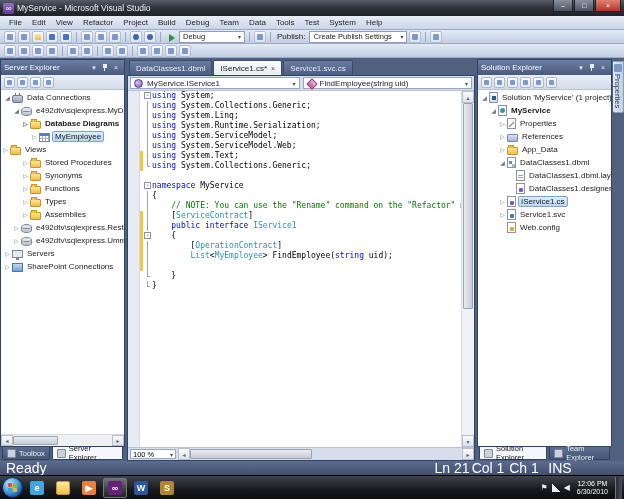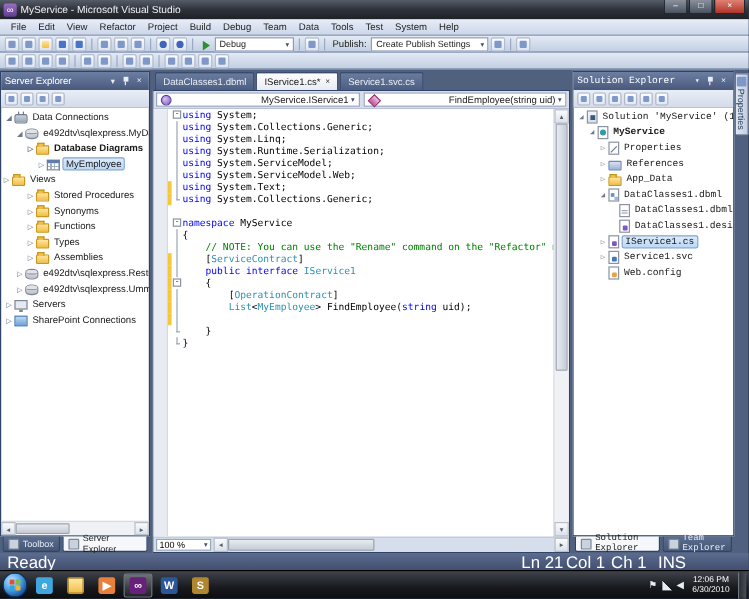--- a/index.html
+++ b/index.html
@@ -34,21 +34,21 @@
   .ic-start-debugging.tbico::after { inset:2px 3px; background:transparent; border-left:6px solid #2C9131;
     border-top:4px solid transparent; border-bottom:4px solid transparent; width:0; height:0; border-radius:0; }
   .tlabel { color:#1E1E1E; padding:0 2px; }
   .tcombo { height:12px; background:#fff; border:1px solid #8E9CB9; display:flex; align-items:center; padding:0 3px; gap:2px; color:#222; }
   .tcombo .val { flex:1; overflow:hidden; white-space:nowrap; font-size:7.5px; }
   .arrow { font-size:6px; color:#44506A; }
 
   
   .main { flex:1; min-height:0; display:flex; padding:1px 0 0 0; }
   .dock-left { width:125px; flex:none; display:flex; flex-direction:column; }
-  .dock-right { width:135px; flex:none; display:flex; flex-direction:column;font-family:Liberation Mono, monospace; }
+  .dock-right { width:135px; flex:none; display:flex; flex-direction:column; }
   .panel { flex:1; min-height:0; display:flex; flex-direction:column; background:#fff; border:1px solid #2F4366; }
   .panel-header { height:15px; flex:none; display:flex; align-items:center; gap:2px; padding:0 3px;
     background:linear-gradient(#6B7FA3,#49597C); color:#fff; }
   .ph-title { flex:1; overflow:hidden; white-space:nowrap; font-size:8px; }
   .ph-btn { width:10px; text-align:center; font-size:7px; color:#E8EDF5; }
   .pin { position:relative; width:8px; height:11px; }
   .pin::before { content:""; position:absolute; left:2px; top:2px; width:4px; height:4px; background:#E8EDF5; }
   .pin::after { content:""; position:absolute; left:3px; top:6px; width:1px; height:3px; background:#E8EDF5; }
   .panel-toolbar { height:15px; flex:none; display:flex; align-items:center; gap:2px; padding:0 3px;
     background:linear-gradient(#E9EEF6,#D3DCEA); border-bottom:1px solid #B9C2D2; }
@@ -98,21 +98,21 @@
   
   .editor-col { flex:1; min-width:0; display:flex; flex-direction:column; margin:0 2px; }
   .tabstrip { height:16px; flex:none; display:flex; align-items:flex-end; gap:1px; padding-left:2px; }
   .doctab { height:15px; padding:0 6px; display:flex; align-items:center; gap:4px; font-size:8px; color:#E8EDF5;
     background:linear-gradient(#6A7C9E,#4C5E81); border:1px solid #3A4C6E; border-bottom:none; border-radius:2px 2px 0 0; }
   .doctab.active { background:linear-gradient(#FDFDFE,#E8ECF2); color:#1A1A1A; }
   .tabclose { font-size:7px; color:#444; }
   .editor-frame { flex:1; min-height:0; display:flex; flex-direction:column; border:1px solid #2F4366; background:#fff; }
   .navbar { height:15px; flex:none; display:flex; gap:3px; padding:1px 2px; background:#D6DEEB; border-bottom:1px solid #B9C2D2; }
   .navcombo { flex:1; min-width:0; height:12px; background:#fff; border:1px solid #98A6C0; display:flex; align-items:center; gap:2px; padding:0 3px; font-size:8px; color:#222; }
-  .navcombo .val { flex:1; overflow:hidden; white-space:nowrap;text-align:right; }
+  .navcombo .val { flex:1; overflow:hidden; white-space:nowrap; }
   .code-wrap { flex:1; min-height:0; display:flex; }
   .code-area { flex:1; min-width:0; position:relative; overflow:hidden; font-family:"DejaVu Sans Mono",monospace; font-size:8px; background:#fff; }
   .code-area::before { content:""; position:absolute; left:0; top:0; bottom:0; width:11px; background:#E8EBF1; border-right:1px solid #D5DAE3; }
   .code-line { display:flex; height:10px; line-height:10px; position:relative; }
   .ind-margin { width:11px; flex:none; }
   .chg { width:3px; flex:none; margin-left:1px; }
   .chg.on { background:#F5C73D; }
   .outl { width:9px; flex:none; position:relative; }
   .outl.obar::before { content:""; position:absolute; left:4px; top:0; bottom:0; width:1px; background:#9AA5B5; }
   .outl.oend::before { content:""; position:absolute; left:4px; top:0; height:6px; width:1px; background:#9AA5B5; }

